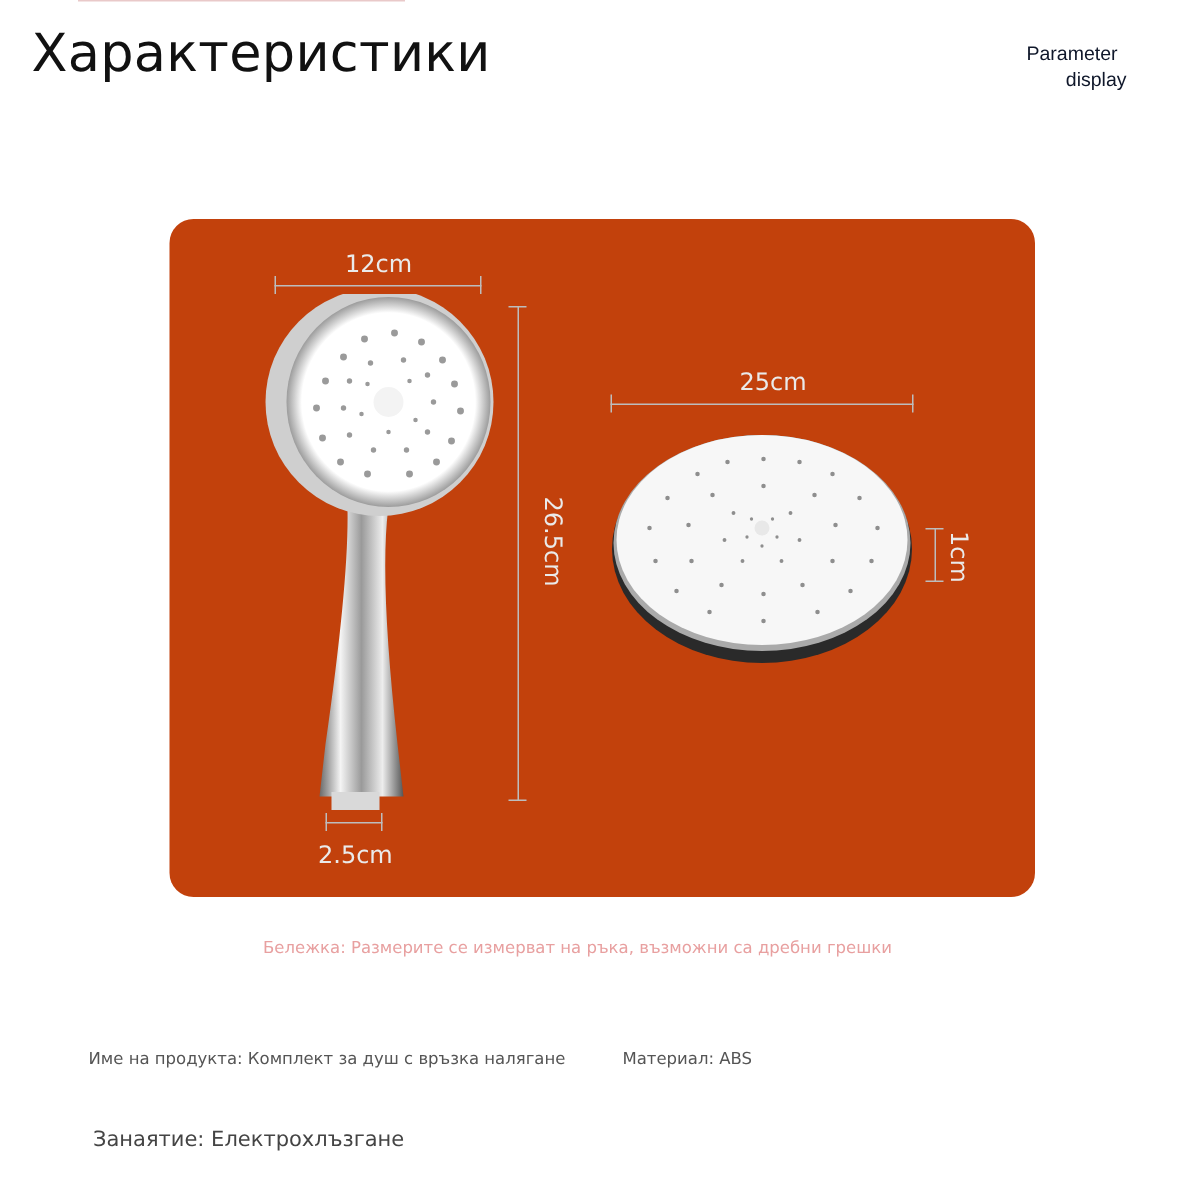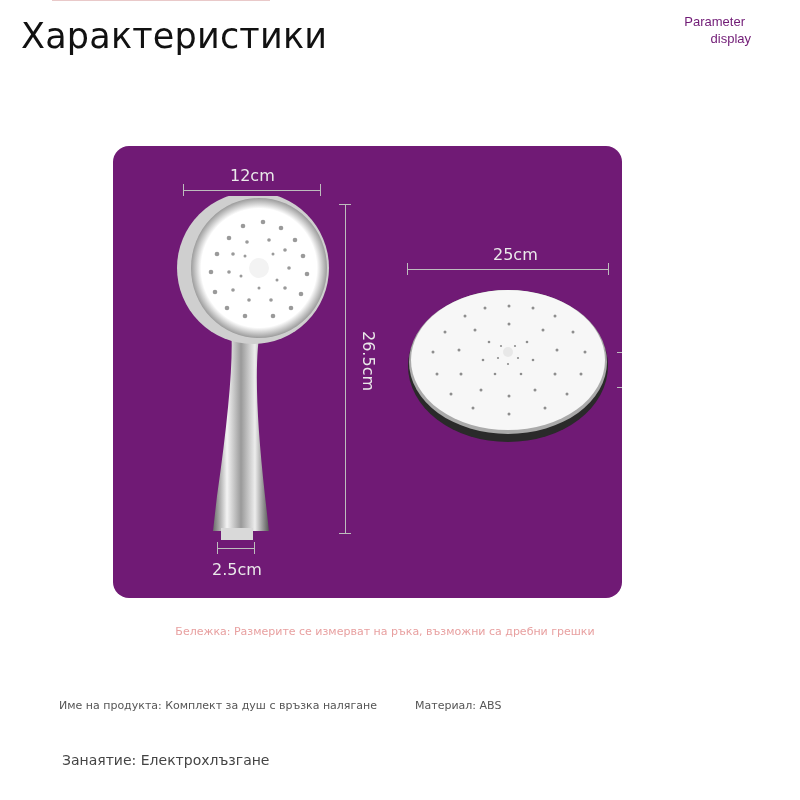--- a/index.html
+++ b/index.html
@@ -10,28 +10,28 @@
   }
   .top-line {
     position: absolute; left: 52px; top: 0; width: 218px; height: 1px;
     background: #e9c9c9;
   }
   .title {
     position: absolute; left: 21px; top: 16px;
     font-size: 35px; color: #111; font-weight: normal; letter-spacing: 0.2px;
   }
   .param {
-    position: absolute; top: 13px; right: 49px; text-align: right;
-    font-family: "Liberation Sans", sans-serif; font-size: 13px; line-height: 17px; color: #701a75;
+    position: absolute; top: 27px; right: 49px; text-align: right;
+    font-family: "Liberation Sans", sans-serif; font-size: 13px; line-height: 17px; color: #0f172a;
   }
   .param .l2 { display: block; padding-right: 0; }
   .param .l1 { display: block; padding-right: 6px; }
   .panel {
-    position: absolute; left: 113px; top: 146px; width: 509px; height: 452px;
-    background: #701a75; border-radius: 16px; overflow: hidden;
+    position: absolute; left: 113px; top: 146px; width: 577px; height: 452px;
+    background: #c2410c; border-radius: 16px; overflow: hidden;
   }
   .dim-label {
     position: absolute; color: #eaeaea; font-size: 16px;
     font-family: "DejaVu Sans", sans-serif;
   }
   .hline { position: absolute; height: 1px; background: #bdbdbd; }
   .vline { position: absolute; width: 1px; background: #bdbdbd; }
   .tick-v { position: absolute; width: 1px; height: 12px; background: #bdbdbd; }
   .tick-h { position: absolute; height: 1px; width: 12px; background: #bdbdbd; }
   .rot { transform: rotate(90deg); transform-origin: left top; white-space: nowrap; }

